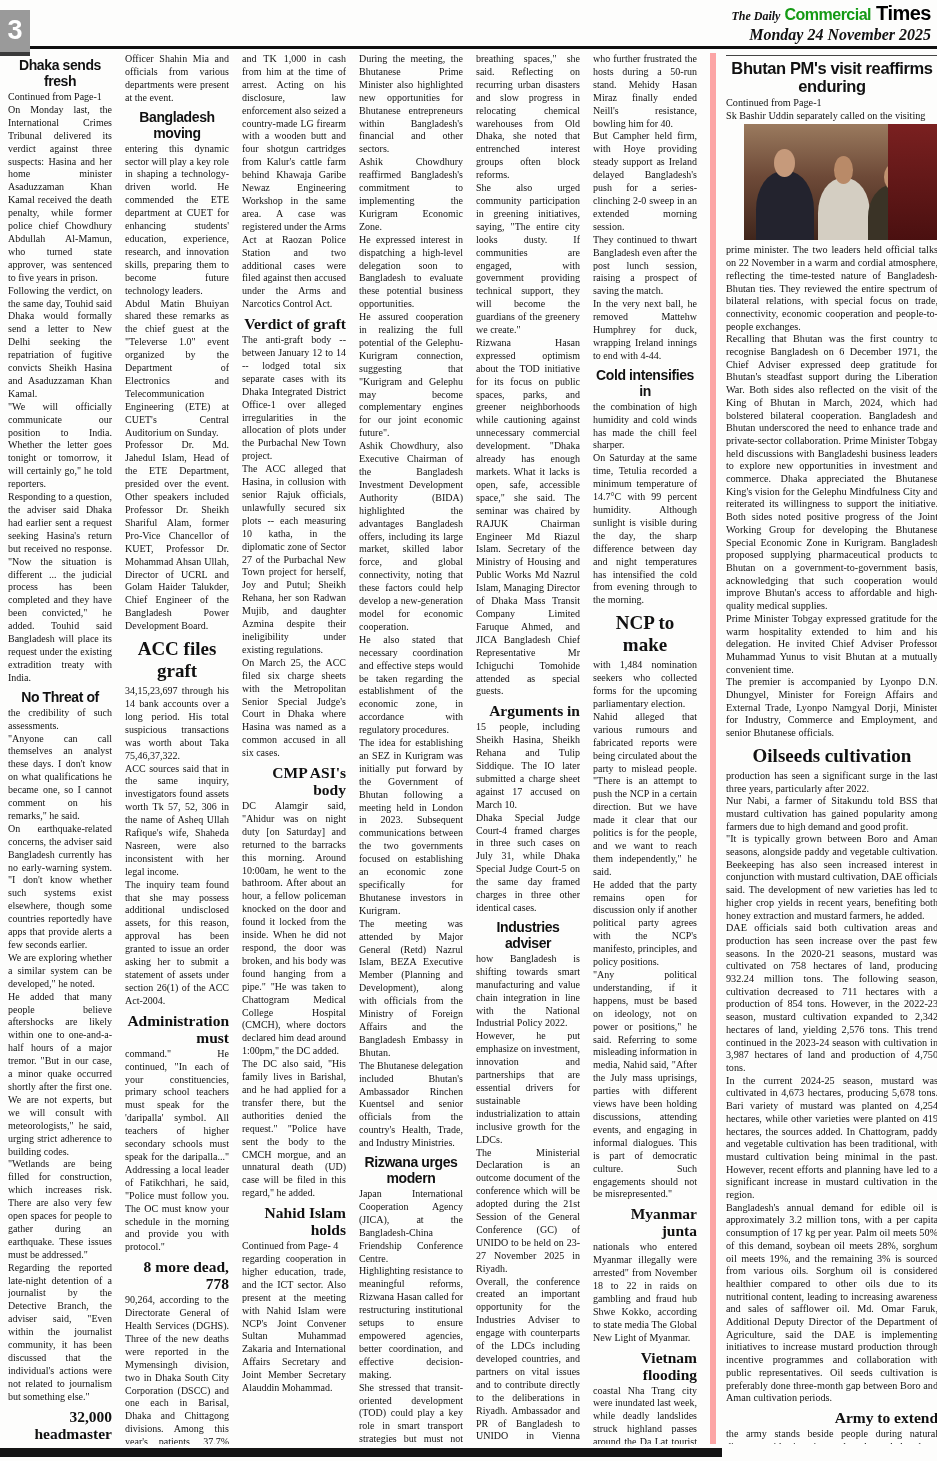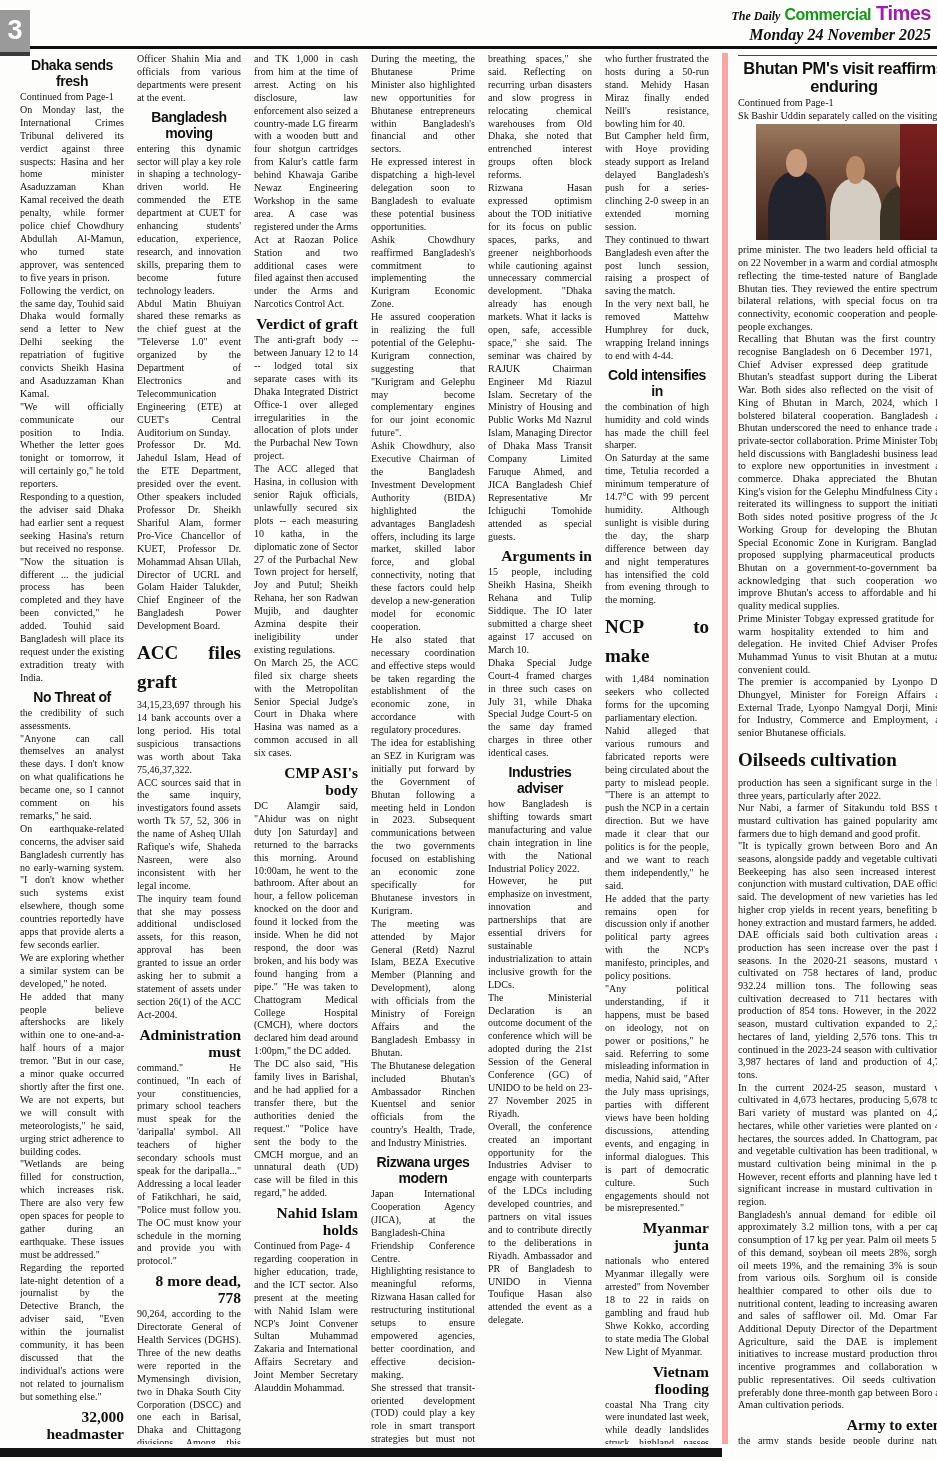--- a/index.html
+++ b/index.html
@@ -7,26 +7,26 @@
   
   .hdr{position:relative;height:46px;border-bottom:3px solid #101010;}
   .pagenum{position:absolute;left:0;top:10px;width:30px;height:42px;background:#9a9a9a;border-bottom:4px solid #3a3a3a;color:#fff;font-family:"Liberation Sans",sans-serif;font-weight:bold;font-size:27px;line-height:40px;text-align:center;}
   .mast{position:absolute;right:6px;top:2px;text-align:right;}
   .mast-line1{white-space:nowrap;}
   .m-daily{font-family:"Liberation Serif",serif;font-style:italic;font-weight:bold;font-size:12px;margin-right:4px;}
   .m-comm{font-family:"Liberation Sans",sans-serif;font-weight:bold;font-size:16px;letter-spacing:-0.5px;}
   .m-times{font-family:"Liberation Sans",sans-serif;font-weight:bold;font-size:20px;letter-spacing:-0.5px;margin-left:5px;}
   .m-date{font-family:"Liberation Serif",serif;font-style:italic;font-weight:bold;font-size:16px;margin-top:1px;}
   
-  .cols{display:flex;align-items:stretch;padding:4px 6px 0 20px;height:1395px;box-sizing:border-box;}
+  .cols{display:flex;align-items:stretch;padding:4px 6px 0 8px;height:1395px;box-sizing:border-box;}
   .col{width:104px;flex:0 0 104px;margin-right:13px;overflow:hidden;font-size:10px;line-height:12.9px;text-align:justify;}
   .col.wide{width:212px;flex:0 0 212px;margin-right:0;border-left:6px solid #fca5a5;padding-left:10px;font-size:10.2px;line-height:12.7px;}
   .bh{font-family:"Liberation Sans",sans-serif;font-weight:bold;font-size:14px;line-height:16px;text-align:center;margin:4px 0 2px 0;letter-spacing:-0.4px;}
   .bhs{font-family:"Liberation Serif",serif;font-weight:bold;font-size:15.5px;line-height:17px;text-align:right;margin:4px 0 2px 0;}
-  .bhsl{font-family:"Liberation Serif",serif;font-weight:bold;font-size:19px;line-height:29px;margin:5px 0 3px 0;}
+  .bhsl{font-family:"Liberation Serif",serif;font-weight:bold;font-size:19px;line-height:22px;text-align:center;margin:5px 0 3px 0;}
   .bhl{font-family:"Liberation Sans",sans-serif;font-weight:bold;font-size:16.5px;line-height:18px;text-align:center;margin:2px 0 2px 0;letter-spacing:-0.4px;border-top:1px solid #444;padding-top:3px;}
   
   .photo{position:relative;width:194px;height:116px;margin:2px 0 4px auto;background:linear-gradient(180deg,#9a7a5e 0%,#6e4a38 45%,#40261c 100%);overflow:hidden;}
   .ph-curtain{position:absolute;right:0;top:0;width:26%;height:100%;background:linear-gradient(180deg,#7a2020,#4a1010);}
   .ph-man1{position:absolute;left:6%;bottom:-12%;width:30%;height:72%;background:#23232e;border-radius:46% 46% 0 0;}
   .ph-man1::before{content:"";position:absolute;left:32%;top:-26%;width:36%;height:34%;background:#c69a7b;border-radius:50%;}
   .ph-man2{position:absolute;left:38%;bottom:-12%;width:27%;height:66%;background:#d4cec2;border-radius:46% 46% 0 0;}
   .ph-man2::before{content:"";position:absolute;left:32%;top:-28%;width:36%;height:36%;background:#b98a68;border-radius:50%;}
   .ph-man3{position:absolute;left:64%;bottom:-12%;width:26%;height:60%;background:#3a3326;border-radius:46% 46% 0 0;}
   .ph-man3::before{content:"";position:absolute;left:32%;top:-30%;width:36%;height:38%;background:#c09270;border-radius:50%;}
@@ -34,21 +34,21 @@
   .botbar{position:absolute;left:0;bottom:4px;width:722px;height:9px;background:#141414;}
 </style>
 </head>
 <body>
 
 <div class="page">
   <header class="hdr">
     <div class="pagenum">3</div>
     <div class="mast">
       <div class="mast-line1">
-        <span class="m-daily">The Daily</span><span class="m-comm" id="m-comm" style="color: rgb(20, 154, 20);">Commercial</span><span class="m-times" id="m-times" style="color: #a21caf; text-align: center;">Times</span>
+        <span class="m-daily">The Daily</span><span class="m-comm" id="m-comm" style="color: rgb(20, 154, 20);">Commercial</span><span class="m-times" id="m-times" style="color: #000000; text-align: center;">Times</span>
       </div>
       <div class="m-date">Monday 24 November 2025</div>
     </div>
   </header>
   <main class="cols" id="cols">
       <div class="col">
         <div class="bh">Dhaka sends fresh</div>
         <div class="c">Continued from Page-1</div>
         <div class="p">On Monday last, the International Crimes Tribunal delivered its verdict against three suspects: Hasina and her home minister Asaduzzaman Khan Kamal received the death penalty, while former police chief Chowdhury Abdullah Al-Mamun, who turned state approver, was sentenced to five years in prison.</div>
         <div class="p">Following the verdict, on the same day, Touhid said Dhaka would formally send a letter to New Delhi seeking the repatriation of fugitive convicts Sheikh Hasina and Asaduzzaman Khan Kamal.</div>
@@ -88,35 +88,36 @@
         <div class="p">On March 25, the ACC filed six charge sheets with the Metropolitan Senior Special Judge's Court in Dhaka where Hasina was named as a common accused in all six cases.</div>
         <div class="bhs">CMP ASI's body</div>
         <div class="p">DC Alamgir said, "Ahidur was on night duty [on Saturday] and returned to the barracks this morning. Around 10:00am, he went to the bathroom. After about an hour, a fellow policeman knocked on the door and found it locked from the inside. When he did not respond, the door was broken, and his body was found hanging from a pipe." "He was taken to Chattogram Medical College Hospital (CMCH), where doctors declared him dead around 1:00pm," the DC added.</div>
         <div class="p">The DC also said, "His family lives in Barishal, and he had applied for a transfer there, but the authorities denied the request." "Police have sent the body to the CMCH morgue, and an unnatural death (UD) case will be filed in this regard," he added.</div>
         <div class="bhs">Nahid Islam holds</div>
         <div class="c">Continued from Page- 4</div>
         <div class="p">regarding cooperation in higher education, trade, and the ICT sector. Also present at the meeting with Nahid Islam were NCP's Joint Convener Sultan Muhammad Zakaria and International Affairs Secretary and Joint Member Secretary Alauddin Mohammad.</div>
       </div>
       <div class="col">
         <div class="p">During the meeting, the Bhutanese Prime Minister also highlighted new opportunities for Bhutanese entrepreneurs within Bangladesh's financial and other sectors.</div>
+        <div class="p">Ashik Chowdhury reaffirmed Bangladesh's commitment to implementing the Kurigram Economic Zone.</div>
         <div class="p">He expressed interest in dispatching a high-level delegation soon to Bangladesh to evaluate these potential business opportunities.</div>
-        <div class="p">Ashik Chowdhury reaffirmed Bangladesh's commitment to implementing the Kurigram Economic Zone.</div>
         <div class="p">He assured cooperation in realizing the full potential of the Gelephu-Kurigram connection, suggesting that "Kurigram and Gelephu may become complementary engines for our joint economic future".</div>
         <div class="p">Ashik Chowdhury, also Executive Chairman of the Bangladesh Investment Development Authority (BIDA) highlighted the advantages Bangladesh offers, including its large market, skilled labor force, and global connectivity, noting that these factors could help develop a new-generation model for economic cooperation.</div>
         <div class="p">He also stated that necessary coordination and effective steps would be taken regarding the establishment of the economic zone, in accordance with regulatory procedures.</div>
         <div class="p">The idea for establishing an SEZ in Kurigram was initially put forward by the Government of Bhutan following a meeting held in London in 2023. Subsequent communications between the two governments focused on establishing an economic zone specifically for Bhutanese investors in Kurigram.</div>
         <div class="p">The meeting was attended by Major General (Retd) Nazrul Islam, BEZA Executive Member (Planning and Development), along with officials from the Ministry of Foreign Affairs and the Bangladesh Embassy in Bhutan.</div>
         <div class="p">The Bhutanese delegation included Bhutan's Ambassador Rinchen Kuentsel and senior officials from the country's Health, Trade, and Industry Ministries.</div>
         <div class="bh">Rizwana urges modern</div>
         <div class="p">Japan International Cooperation Agency (JICA), at the Bangladesh-China Friendship Conference Centre.</div>
         <div class="p">Highlighting resistance to meaningful reforms, Rizwana Hasan called for restructuring institutional setups to ensure empowered agencies, better coordination, and effective decision-making.</div>
         <div class="p">She stressed that transit-oriented development (TOD) could play a key role in smart transport strategies but must not compromise environmental integrity. "Open spaces and ecological buffers must not be sacrificed for metro stations or commercial structures. People in Dhaka desperately need</div>
       </div>
       <div class="col">
         <div class="p">breathing spaces," she said. Reflecting on recurring urban disasters and slow progress in relocating chemical warehouses from Old Dhaka, she noted that entrenched interest groups often block reforms.</div>
+        <div class="p">She also urged community participation in greening initiatives, saying, "The entire city looks dusty. If communities are engaged, with government providing technical support, they will become the guardians of the greenery we create."</div>
         <div class="p">Rizwana Hasan expressed optimism about the TOD initiative for its focus on public spaces, parks, and greener neighborhoods while cautioning against unnecessary commercial development. "Dhaka already has enough markets. What it lacks is open, safe, accessible space," she said. The seminar was chaired by RAJUK Chairman Engineer Md Riazul Islam. Secretary of the Ministry of Housing and Public Works Md Nazrul Islam, Managing Director of Dhaka Mass Transit Company Limited Faruque Ahmed, and JICA Bangladesh Chief Representative Mr Ichiguchi Tomohide attended as special guests.</div>
         <div class="bhs">Arguments in</div>
         <div class="p">15 people, including Sheikh Hasina, Sheikh Rehana and Tulip Siddique. The IO later submitted a charge sheet against 17 accused on March 10.</div>
         <div class="p">Dhaka Special Judge Court-4 framed charges in three such cases on July 31, while Dhaka Special Judge Court-5 on the same day framed charges in three other identical cases.</div>
         <div class="bh">Industries adviser</div>
         <div class="p">how Bangladesh is shifting towards smart manufacturing and value chain integration in line with the National Industrial Policy 2022.</div>
         <div class="p">However, he put emphasize on investment, innovation and partnerships that are essential drivers for sustainable industrialization to attain inclusive growth for the LDCs.</div>
         <div class="p">The Ministerial Declaration is an outcome document of the conference which will be adopted during the 21st Session of the General Conference (GC) of UNIDO to be held on 23-27 November 2025 in Riyadh.</div>
         <div class="p">Overall, the conference created an important opportunity for the Industries Adviser to engage with counterparts of the LDCs including developed countries, and partners on vital issues and to contribute directly to the deliberations in Riyadh. Ambassador and PR of Bangladesh to UNIDO in Vienna Toufique Hasan also attended the event as a delegate.</div>
       </div>
@@ -143,21 +144,21 @@
         <div class="c">Continued from Page-1</div>
         <div class="p">Sk Bashir Uddin separately called on the visiting</div>
         <div class="photo">
           <div class="ph-man1"></div>
           <div class="ph-man2"></div>
           <div class="ph-man3"></div>
           <div class="ph-curtain"></div>
         </div>
         <div class="p">prime minister. The two leaders held official talks on 22 November in a warm and cordial atmosphere, reflecting the time-tested nature of Bangladesh-Bhutan ties. They reviewed the entire spectrum of bilateral relations, with special focus on trade, connectivity, economic cooperation and people-to-people exchanges.</div>
         <div class="p">Recalling that Bhutan was the first country to recognise Bangladesh on 6 December 1971, the Chief Adviser expressed deep gratitude for Bhutan's steadfast support during the Liberation War. Both sides also reflected on the visit of the King of Bhutan in March, 2024, which had bolstered bilateral cooperation. Bangladesh and Bhutan underscored the need to enhance trade and private-sector collaboration. Prime Minister Tobgay held discussions with Bangladeshi business leaders to explore new opportunities in investment and commerce. Dhaka appreciated the Bhutanese King's vision for the Gelephu Mindfulness City and reiterated its willingness to support the initiative. Both sides noted positive progress of the Joint Working Group for developing the Bhutanese Special Economic Zone in Kurigram. Bangladesh proposed supplying pharmaceutical products to Bhutan on a government-to-government basis, acknowledging that such cooperation would improve Bhutan's access to affordable and high-quality medical supplies.</div>
-        <div class="p">Prime Minister Tobgay expressed gratitude for the warm hospitality extended to him and his delegation. He invited Chief Adviser Professor Muhammad Yunus to visit Bhutan at a mutually convenient could.</div>
+        <div class="p">Prime Minister Tobgay expressed gratitude for the warm hospitality extended to him and his delegation. He invited Chief Adviser Professor Muhammad Yunus to visit Bhutan at a mutually convenient time.</div>
         <div class="p">The premier is accompanied by Lyonpo D.N. Dhungyel, Minister for Foreign Affairs and External Trade, Lyonpo Namgyal Dorji, Minister for Industry, Commerce and Employment, and senior Bhutanese officials.</div>
         <div class="bhsl">Oilseeds cultivation</div>
         <div class="p">production has seen a significant surge in the last three years, particularly after 2022.</div>
         <div class="p">Nur Nabi, a farmer of Sitakundu told BSS that mustard cultivation has gained popularity among farmers due to high demand and good profit.</div>
         <div class="p">"It is typically grown between Boro and Aman seasons, alongside paddy and vegetable cultivation. Beekeeping has also seen increased interest in conjunction with mustard cultivation, DAE officials said. The development of new varieties has led to higher crop yields in recent years, benefiting both honey extraction and mustard farmers, he added.</div>
         <div class="p">DAE officials said both cultivation areas and production has seen increase over the past few seasons. In the 2020-21 seasons, mustard was cultivated on 758 hectares of land, producing 932.24 million tons. The following season, cultivation decreased to 711 hectares with a production of 854 tons. However, in the 2022-23 season, mustard cultivation expanded to 2,342 hectares of land, yielding 2,576 tons. This trend continued in the 2023-24 season with cultivation in 3,987 hectares of land and production of 4,750 tons.</div>
         <div class="p">In the current 2024-25 season, mustard was cultivated in 4,673 hectares, producing 5,678 tons. Bari variety of mustard was planted on 4,254 hectares, while other varieties were planted on 419 hectares, the sources added. In Chattogram, paddy and vegetable cultivation has been traditional, with mustard cultivation being minimal in the past. However, recent efforts and planning have led to a significant increase in mustard cultivation in the region.</div>
         <div class="p">Bangladesh's annual demand for edible oil is approximately 3.2 million tons, with a per capita consumption of 17 kg per year. Palm oil meets 50% of this demand, soybean oil meets 28%, sorghum oil meets 19%, and the remaining 3% is sourced from various oils. Sorghum oil is considered healthier compared to other oils due to its nutritional content, leading to increasing awareness and sales of safflower oil. Md. Omar Faruk, Additional Deputy Director of the Department of Agriculture, said the DAE is implementing initiatives to increase mustard production through incentive programmes and collaboration with public representatives. Oil seeds cultivation is preferably done three-month gap between Boro and Aman cultivation periods.</div>
         <div class="bhs">Army to extend</div>
         <div class="p">the army stands beside people during natural disasters with sincerity, and such work has been possible due to the soldiers' patriotism, competence, discipline, and dedication.</div>

